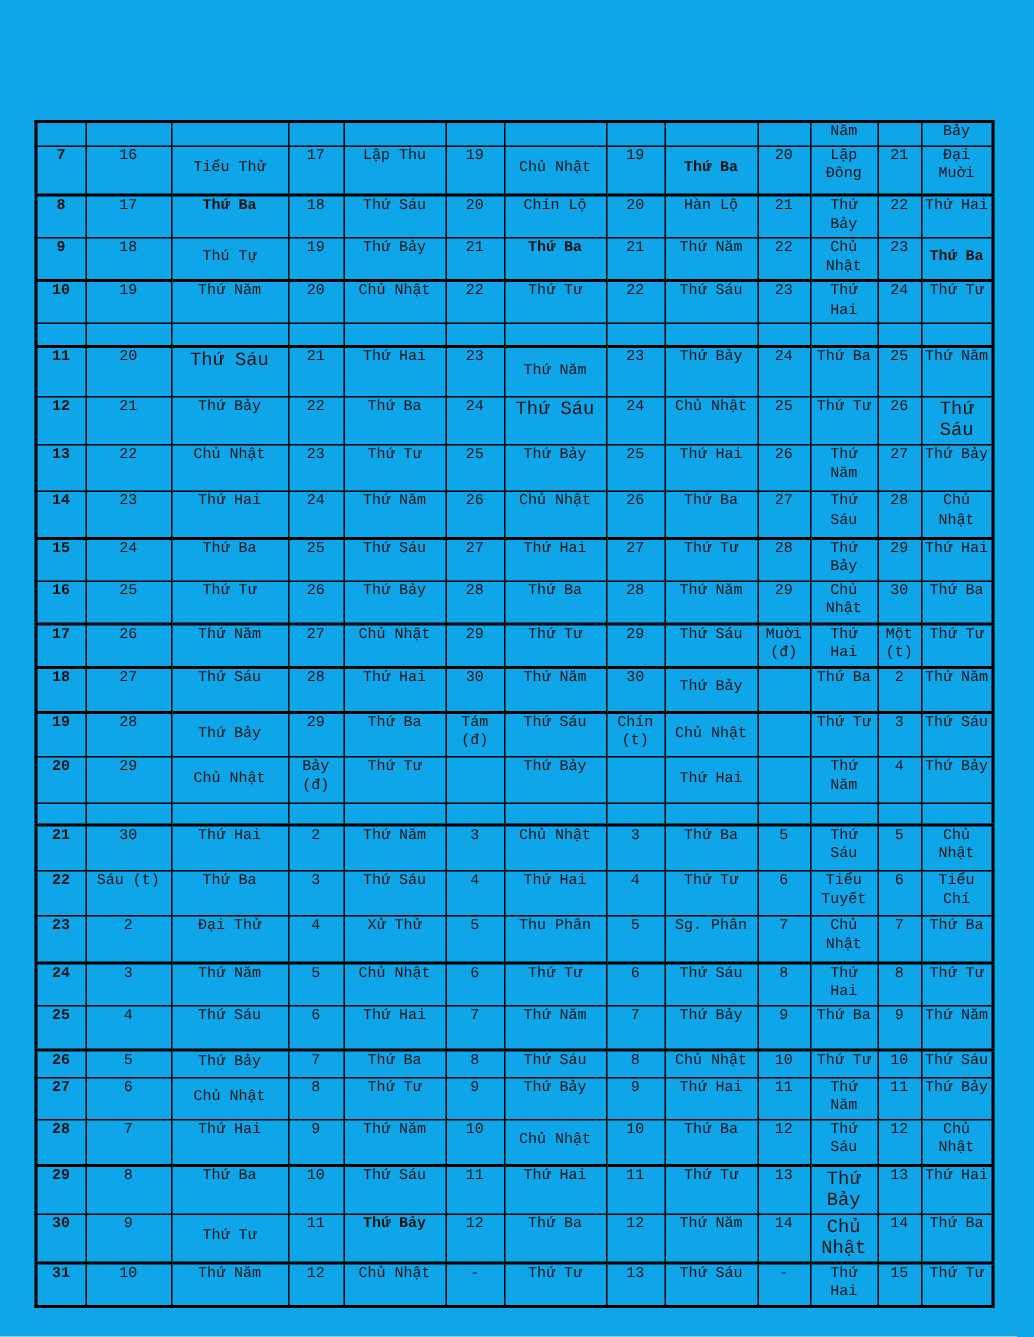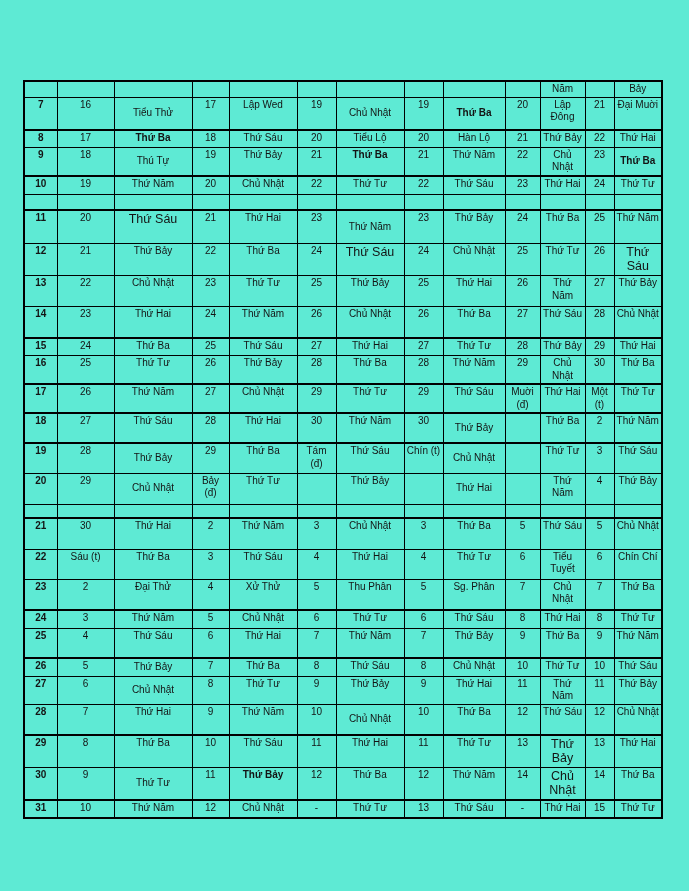--- a/index.html
+++ b/index.html
@@ -1,18 +1,18 @@
 <!DOCTYPE html>
 <html><head>
 <meta charset="utf-8">
 <style>
   html,body{margin:0;padding:0;background:#e8e8e8;}
   .page{
-    position:relative;width:689px;height:891px;background:#5eead4;
-    font-family:Liberation Sans, sans-serif;color:#141414;
+    position:relative;width:689px;height:891px;background:#0ea5e9;
+    font-family:Liberation Mono, monospace;color:#141414;
     overflow:hidden;
   }
   table.cal{
     position:absolute;left:23px;top:80px;width:638px;
     border-collapse:collapse;table-layout:fixed;
     border:2px solid #000;
   }
   table.cal td{
     border:1px solid #000;
     font-size:10px;line-height:1.25;
@@ -60,38 +60,38 @@
           <td></td>
           <td>Năm</td>
           <td></td>
           <td>Bảy</td>
         </tr>
         <tr style="height: 33px;">
           <td class="rownum">7</td>
           <td>16</td>
           <td class="vmid">Tiểu Thử</td>
           <td>17</td>
-          <td>Lập Wed</td>
+          <td>Lập Thu</td>
           <td>19</td>
           <td class="vmid">Chủ Nhật</td>
           <td>19</td>
           <td class="bold vmid">Thứ Ba</td>
           <td>20</td>
           <td>Lập Đông</td>
           <td>21</td>
           <td>Đại Muời</td>
         </tr>
         <tr class="thick" style="height: 17px;">
           <td class="rownum">8</td>
           <td>17</td>
           <td class="bold">Thứ Ba</td>
           <td>18</td>
           <td>Thứ Sáu</td>
           <td>20</td>
-          <td>Tiểu Lộ</td>
+          <td>Chín Lộ</td>
           <td>20</td>
           <td>Hàn Lộ</td>
           <td>21</td>
           <td>Thứ Bảy</td>
           <td>22</td>
           <td>Thứ Hai</td>
         </tr>
         <tr style="height: 26px;">
           <td class="rownum">9</td>
           <td>18</td>
@@ -323,21 +323,21 @@
           <td>Thứ Ba</td>
           <td>3</td>
           <td>Thứ Sáu</td>
           <td>4</td>
           <td>Thứ Hai</td>
           <td>4</td>
           <td>Thứ Tư</td>
           <td>6</td>
           <td>Tiểu Tuyết</td>
           <td>6</td>
-          <td>Chín Chí</td>
+          <td>Tiểu Chí</td>
         </tr>
         <tr style="height: 31px;">
           <td class="rownum">23</td>
           <td>2</td>
           <td>Đại Thử</td>
           <td>4</td>
           <td>Xử Thử</td>
           <td>5</td>
           <td>Thu Phân</td>
           <td>5</td>

